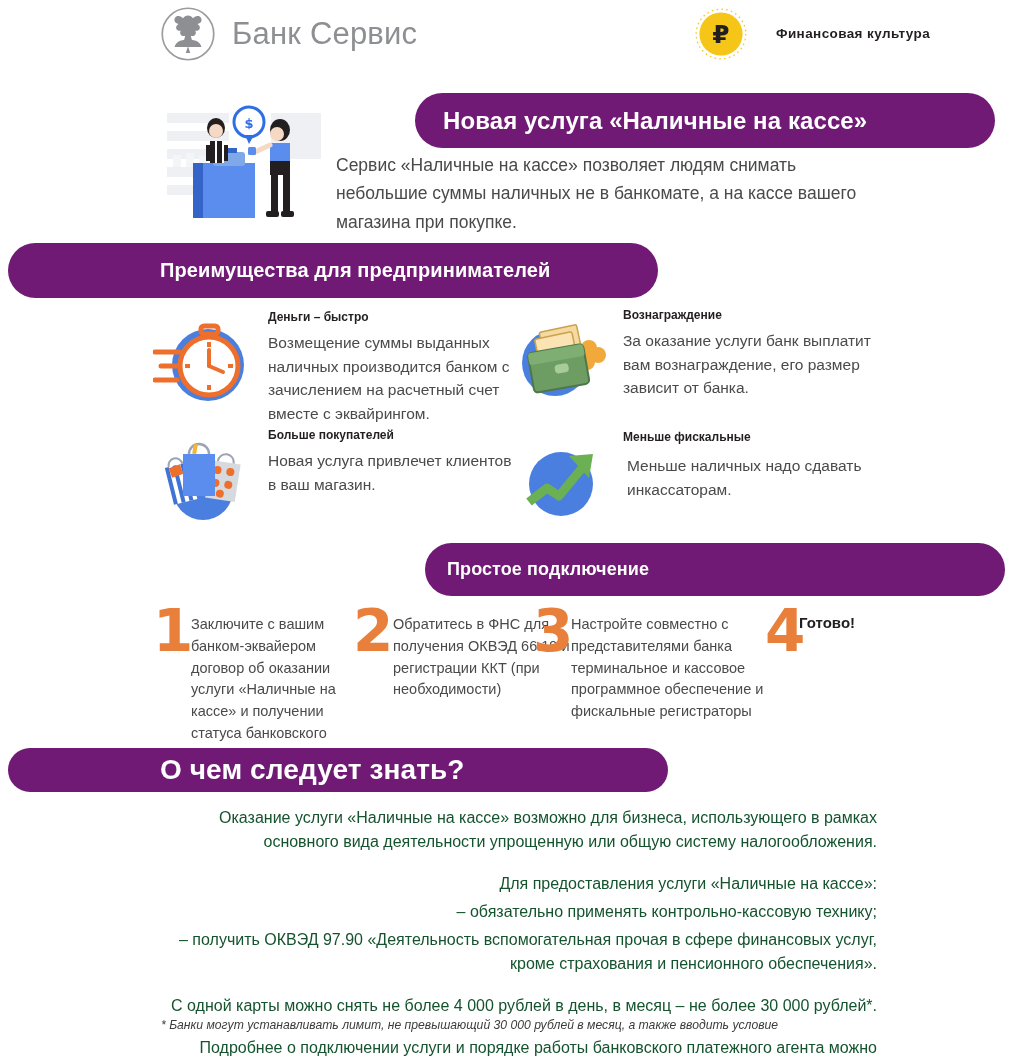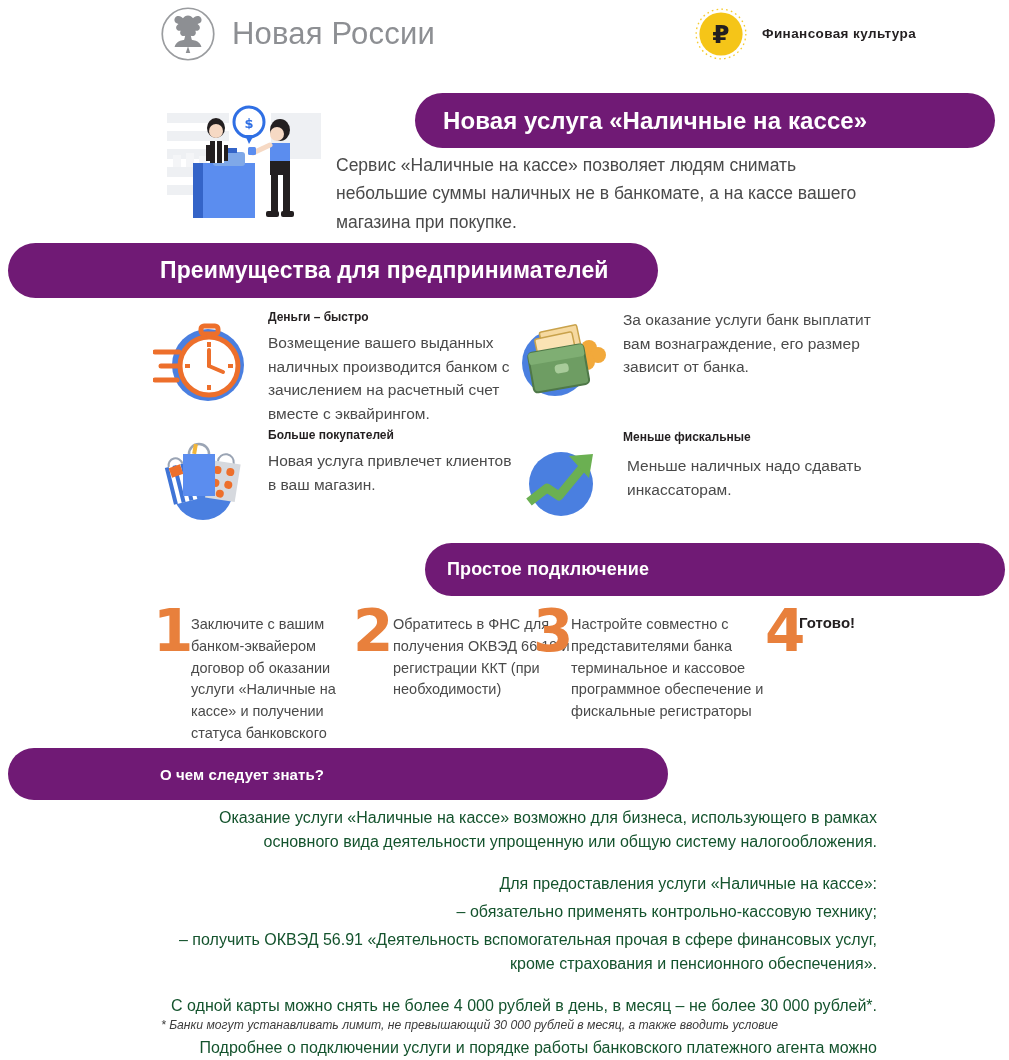--- a/index.html
+++ b/index.html
@@ -17,39 +17,39 @@
 
   
   .header { position: absolute; left: 0; top: 0; width: 1009px; height: 72px; }
   .cbr-logo { position: absolute; left: 160px; top: 6px; display: flex; align-items: center; }
   .cbr-emblem { width: 56px; height: 56px; }
   .cbr-title { margin-left: 16px; font-size: 31px; color: #8d8f93; letter-spacing: .2px; }
 
   .fin-logo { position: absolute; left: 694px; top: 7px; display: flex; align-items: center; }
   .coin { width: 54px; height: 54px; }
   .fin-title {
-    margin-left: 14px; font-size: 13.5px; font-weight: bold; color: #231f20;
+    margin-left: 28px; font-size: 13.5px; font-weight: bold; color: #231f20;
     line-height: 1.45; letter-spacing: .4px;
   }
 
   
   .banner {
     position: absolute;
     background: #701a75;
     color: #ffffff;
     display: flex;
     align-items: center;
     font-weight: bold;
     letter-spacing: .1px;
   }
   .banner span { display: block; }
   .b1 { left: 415px; top: 93px;  width: 580px; height: 55px; border-radius: 28px; padding-left: 28px; font-size: 24px; }
-  .b2 { left: 8px;   top: 243px; width: 650px; height: 55px; border-radius: 28px; padding-left: 152px; font-size: 23px; }
+  .b2 { left: 8px;   top: 243px; width: 650px; height: 55px; border-radius: 28px; padding-left: 152px; font-size: 20px; }
   .b3 { left: 425px; top: 543px; width: 580px; height: 53px; border-radius: 27px; padding-left: 22px; font-size: 18px; }
-  .b4 { left: 8px;   top: 748px; width: 660px; height: 52px; border-radius: 26px; padding-left: 152px; font-size: 15px; }
+  .b4 { left: 8px;   top: 748px; width: 660px; height: 44px; border-radius: 26px; padding-left: 152px; font-size: 28px; }
 
   
   .intro-illustration { position: absolute; left: 153px; top: 95px; width: 185px; height: 135px; }
   .intro-text {
     position: absolute; left: 336px; top: 151px; width: 530px;
     font-size: 17.5px; line-height: 1.62; color: #4a4a4a;
   }
 
   
   .benefit { position: absolute; width: 370px; }
@@ -104,21 +104,21 @@
     <span class="cbr-emblem">
       <svg viewBox="0 0 100 100" width="56" height="56" aria-hidden="true">
         <circle cx="50" cy="50" r="46" fill="none" stroke="#9a9c9f" stroke-width="3"></circle>
         <g fill="#8d8f93">
           <path d="M50 17c-4 0-7 2-9 5-2-3-6-5-10-4-4 1-6 5-5 9 1 3 4 5 7 5-3 2-5 5-4 8 1 4 5 5 8 4-2 3-1 7 2 9 2 1 4 1 6 0l-2 8h14l-2-8c2 1 4 1 6 0 3-2 4-6 2-9 3 1 7 0 8-4 1-3-1-6-4-8 3 0 6-2 7-5 1-4-1-8-5-9-4-1-8 1-10 4-2-3-5-5-9-5z"></path>
           <path d="M36 62c-5 2-9 6-10 11h48c-1-5-5-9-10-11l-14-3z"></path>
           <path d="M50 72l-4 12h8z"></path>
         </g>
       </svg>
     </span>
-    <span class="cbr-title">Новая России</span>
+    <span class="cbr-title">Банк Сервис</span>
   </div>
 
   <div class="fin-logo">
     <span class="coin">
       <svg viewBox="0 0 100 100" width="54" height="54" aria-hidden="true">
         <circle cx="50" cy="50" r="40" fill="#F5C518"></circle>
         <g stroke="#F5C518" stroke-width="2.5" fill="none" opacity="0.9">
           <circle cx="50" cy="50" r="46" stroke-dasharray="3 6"></circle>
         </g>
         <text x="50" y="66" font-size="46" font-weight="bold" text-anchor="middle" fill="#231f20" font-family="DejaVu Sans, sans-serif">₽</text>
@@ -210,21 +210,21 @@
       <g fill="#ED6F2B">
         <rect x="54" y="32" width="4" height="5"></rect>
           <rect x="54" y="75" width="4" height="5"></rect>
         <rect x="32" y="54" width="5" height="4"></rect>
           <rect x="75" y="54" width="5" height="4"></rect>
       </g>
     </svg>
   </span>
   <div class="b-body">
     <div class="b-title">Деньги – быстро</div>
-    <div class="b-text">Возмещение вашего выданных наличных производится банком с зачислением на расчетный счет вместе с эквайрингом.</div>
+    <div class="b-text">Возмещение суммы выданных наличных производится банком с зачислением на расчетный счет вместе с эквайрингом.</div>
   </div>
 </div>
 
 <div class="benefit ben2">
   <span class="b-icon">
     <svg viewBox="0 0 100 100" width="100" height="100" aria-hidden="true">
       <circle cx="42" cy="55" r="33" fill="#4A7FE0"></circle>
       <g transform="rotate(-12 50 50)">
         <rect x="32" y="20" width="38" height="30" rx="2" fill="#F6D9A0" stroke="#C9A24B" stroke-width="1.5"></rect>
         <rect x="26" y="26" width="38" height="30" rx="2" fill="#FBE3B4" stroke="#C9A24B" stroke-width="1.5"></rect>
@@ -233,20 +233,21 @@
       <circle cx="85" cy="47" r="8" fill="#F2A93B"></circle>
       <circle cx="74" cy="54" r="8" fill="#F2A93B"></circle>
       <g transform="rotate(-10 48 62)">
         <rect x="18" y="40" width="56" height="40" rx="4" fill="#6E9D63" stroke="#4F7848" stroke-width="2"></rect>
         <rect x="18" y="40" width="56" height="12" rx="3" fill="#7FAE73"></rect>
         <rect x="42" y="56" width="14" height="9" rx="4" fill="#A8CB9A"></rect>
       </g>
     </svg>
   </span>
   <div class="b-body">
+    <div class="b-title">Вознаграждение</div>
     <div class="b-text">За оказание услуги банк выплатит вам вознаграждение, его размер зависит от банка.</div>
   </div>
 </div>
 
 <div class="benefit ben3">
   <span class="b-icon">
     <svg viewBox="0 0 100 100" width="100" height="100" aria-hidden="true">
       <circle cx="50" cy="62" r="30" fill="#4A7FE0"></circle>
       <g transform="rotate(-14 30 55)">
         <rect x="14" y="36" width="26" height="38" fill="#ffffff"></rect>
@@ -316,20 +317,20 @@
 </div>
 
 <div class="banner b4">
   <span>О чем следует знать?</span>
 </div>
 
 <div class="know">
   <p>Оказание услуги «Наличные на кассе» возможно для бизнеса, использующего в рамках основного вида деятельности упрощенную или общую систему налогообложения.</p>
   <p class="tight">Для предоставления услуги «Наличные на кассе»:</p>
   <p class="list-line">– обязательно применять контрольно-кассовую технику;</p>
-  <p class="last-list">– получить ОКВЭД 56.91 «Деятельность вспомогательная прочая в сфере финансовых услуг, кроме страхования и пенсионного обеспечения».</p>
+  <p class="last-list">– получить ОКВЭД 97.90 «Деятельность вспомогательная прочая в сфере финансовых услуг, кроме страхования и пенсионного обеспечения».</p>
   <p>С одной карты можно снять не более 4 000 рублей в день, в месяц – не более 30 000 рублей*.</p>
   <p>Подробнее о подключении услуги и порядке работы банковского платежного агента можно узнать в вашем банке.</p>
 </div>
 
 <div class="footnote">
   <span>* Банки могут устанавливать лимит, не превышающий 30 000 рублей в месяц, а также вводить условие</span>
 </div>
 
 </body></html>

